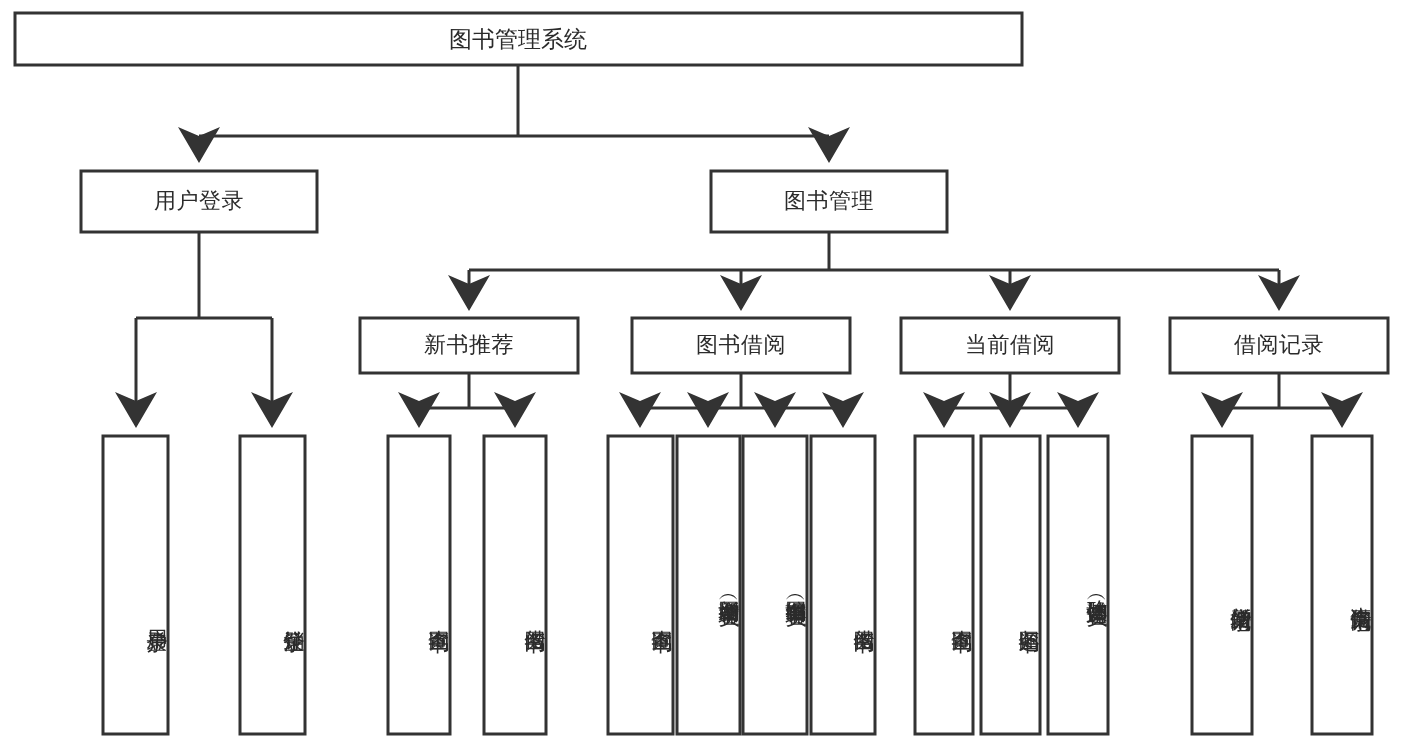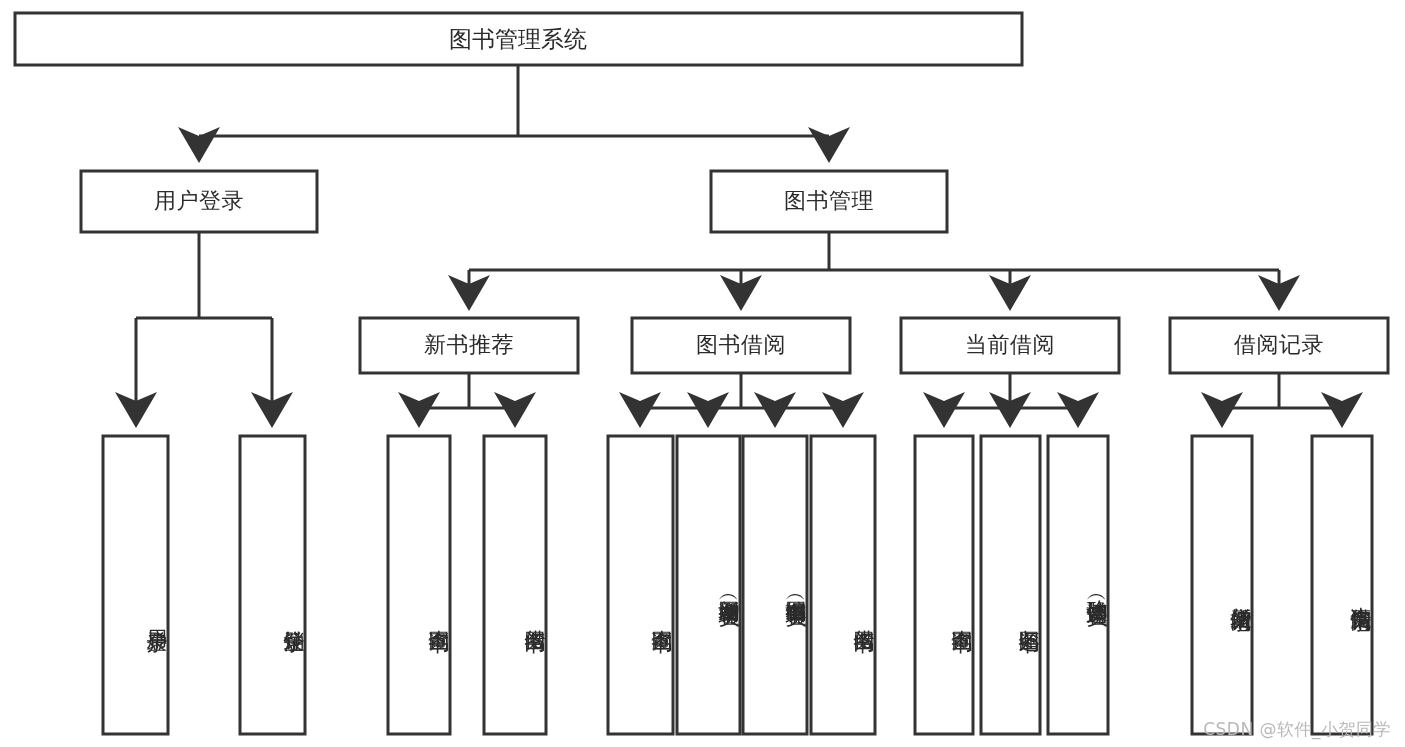--- a/index.html
+++ b/index.html
@@ -205,14 +205,13 @@
   <div class="vlabel" style="left:608px; top:500px; width:65px; height:230px;">查询图书</div>
   <div class="vlabel" style="left:677px; top:445px; width:63px; height:285px;">新增图书（管理员）</div>
   <div class="vlabel" style="left:743px; top:445px; width:64px; height:285px;">编辑图书（管理员）</div>
   <div class="vlabel" style="left:811px; top:500px; width:64px; height:230px;">借阅图书</div>
   <div class="vlabel" style="left:915px; top:500px; width:58px; height:230px;">查询图书</div>
   <div class="vlabel" style="left:981px; top:500px; width:59px; height:230px;">归还图书</div>
   <div class="vlabel" style="left:1048px; top:445px; width:60px; height:285px;">确认归还（管理员）</div>
   <div class="vlabel" style="left:1192px; top:460px; width:60px; height:265px;">新增借阅记录</div>
   <div class="vlabel" style="left:1312px; top:460px; width:60px; height:265px;">查询借阅记录</div>
 
-  <div class="watermark">CSDN @软件_小贺同学</div>
 </div>
 
 </body></html>

